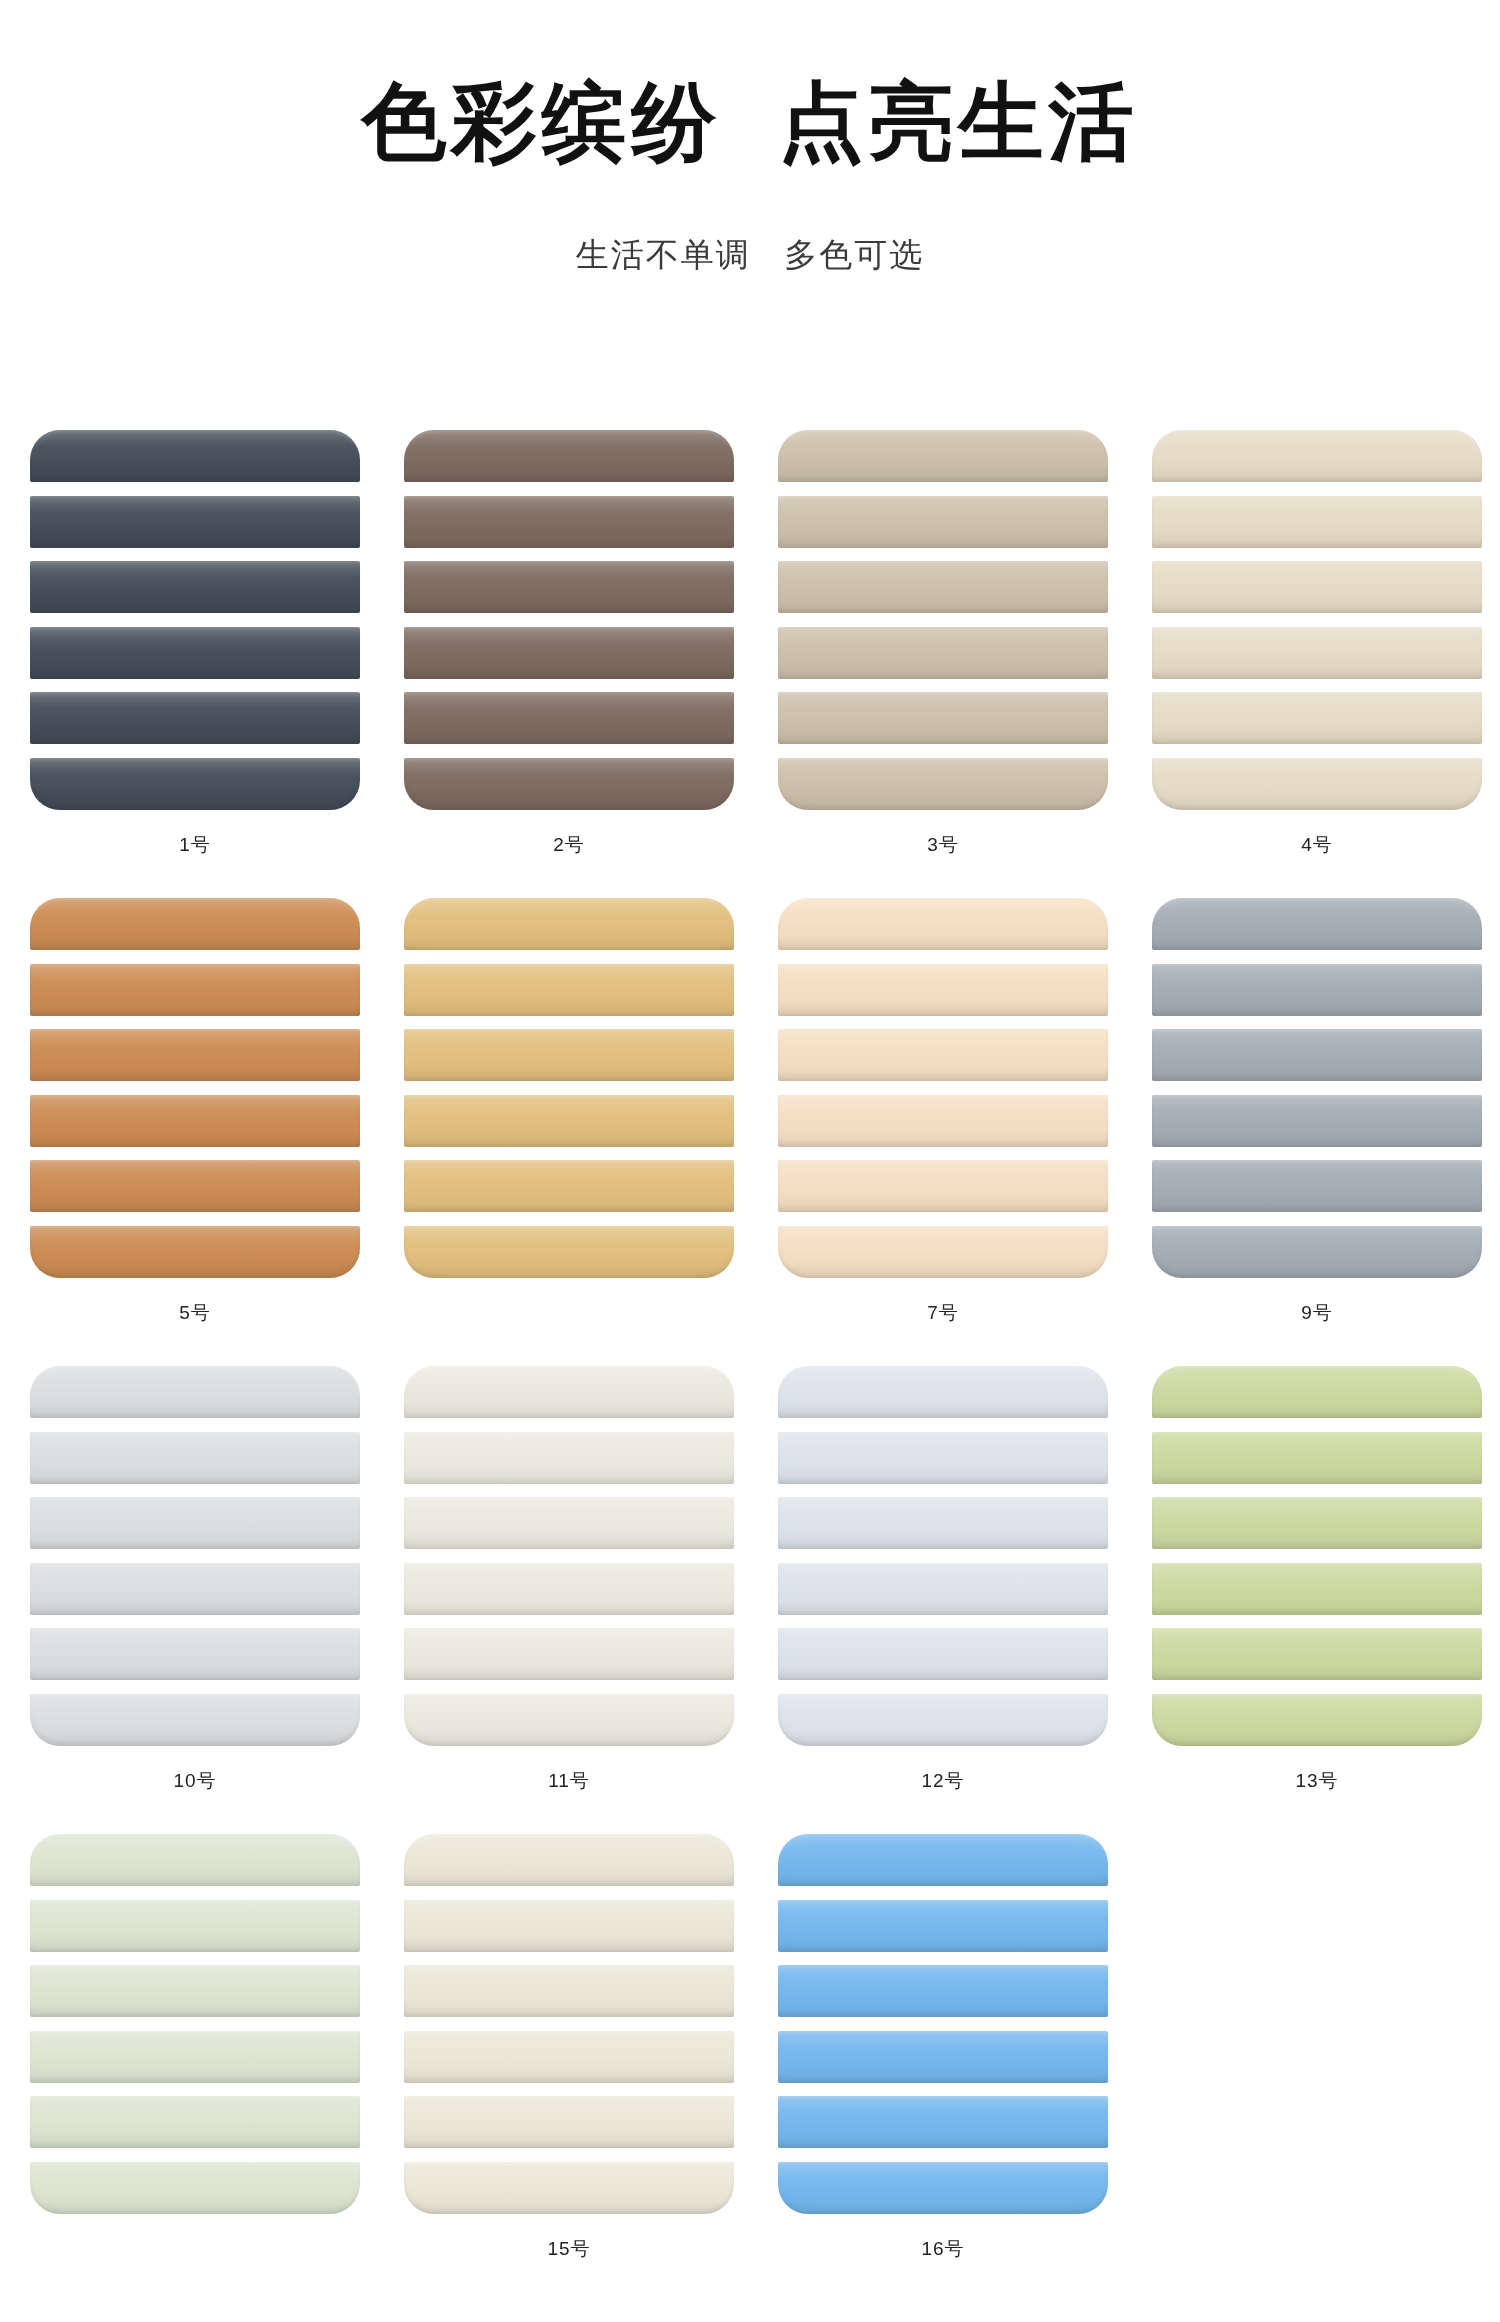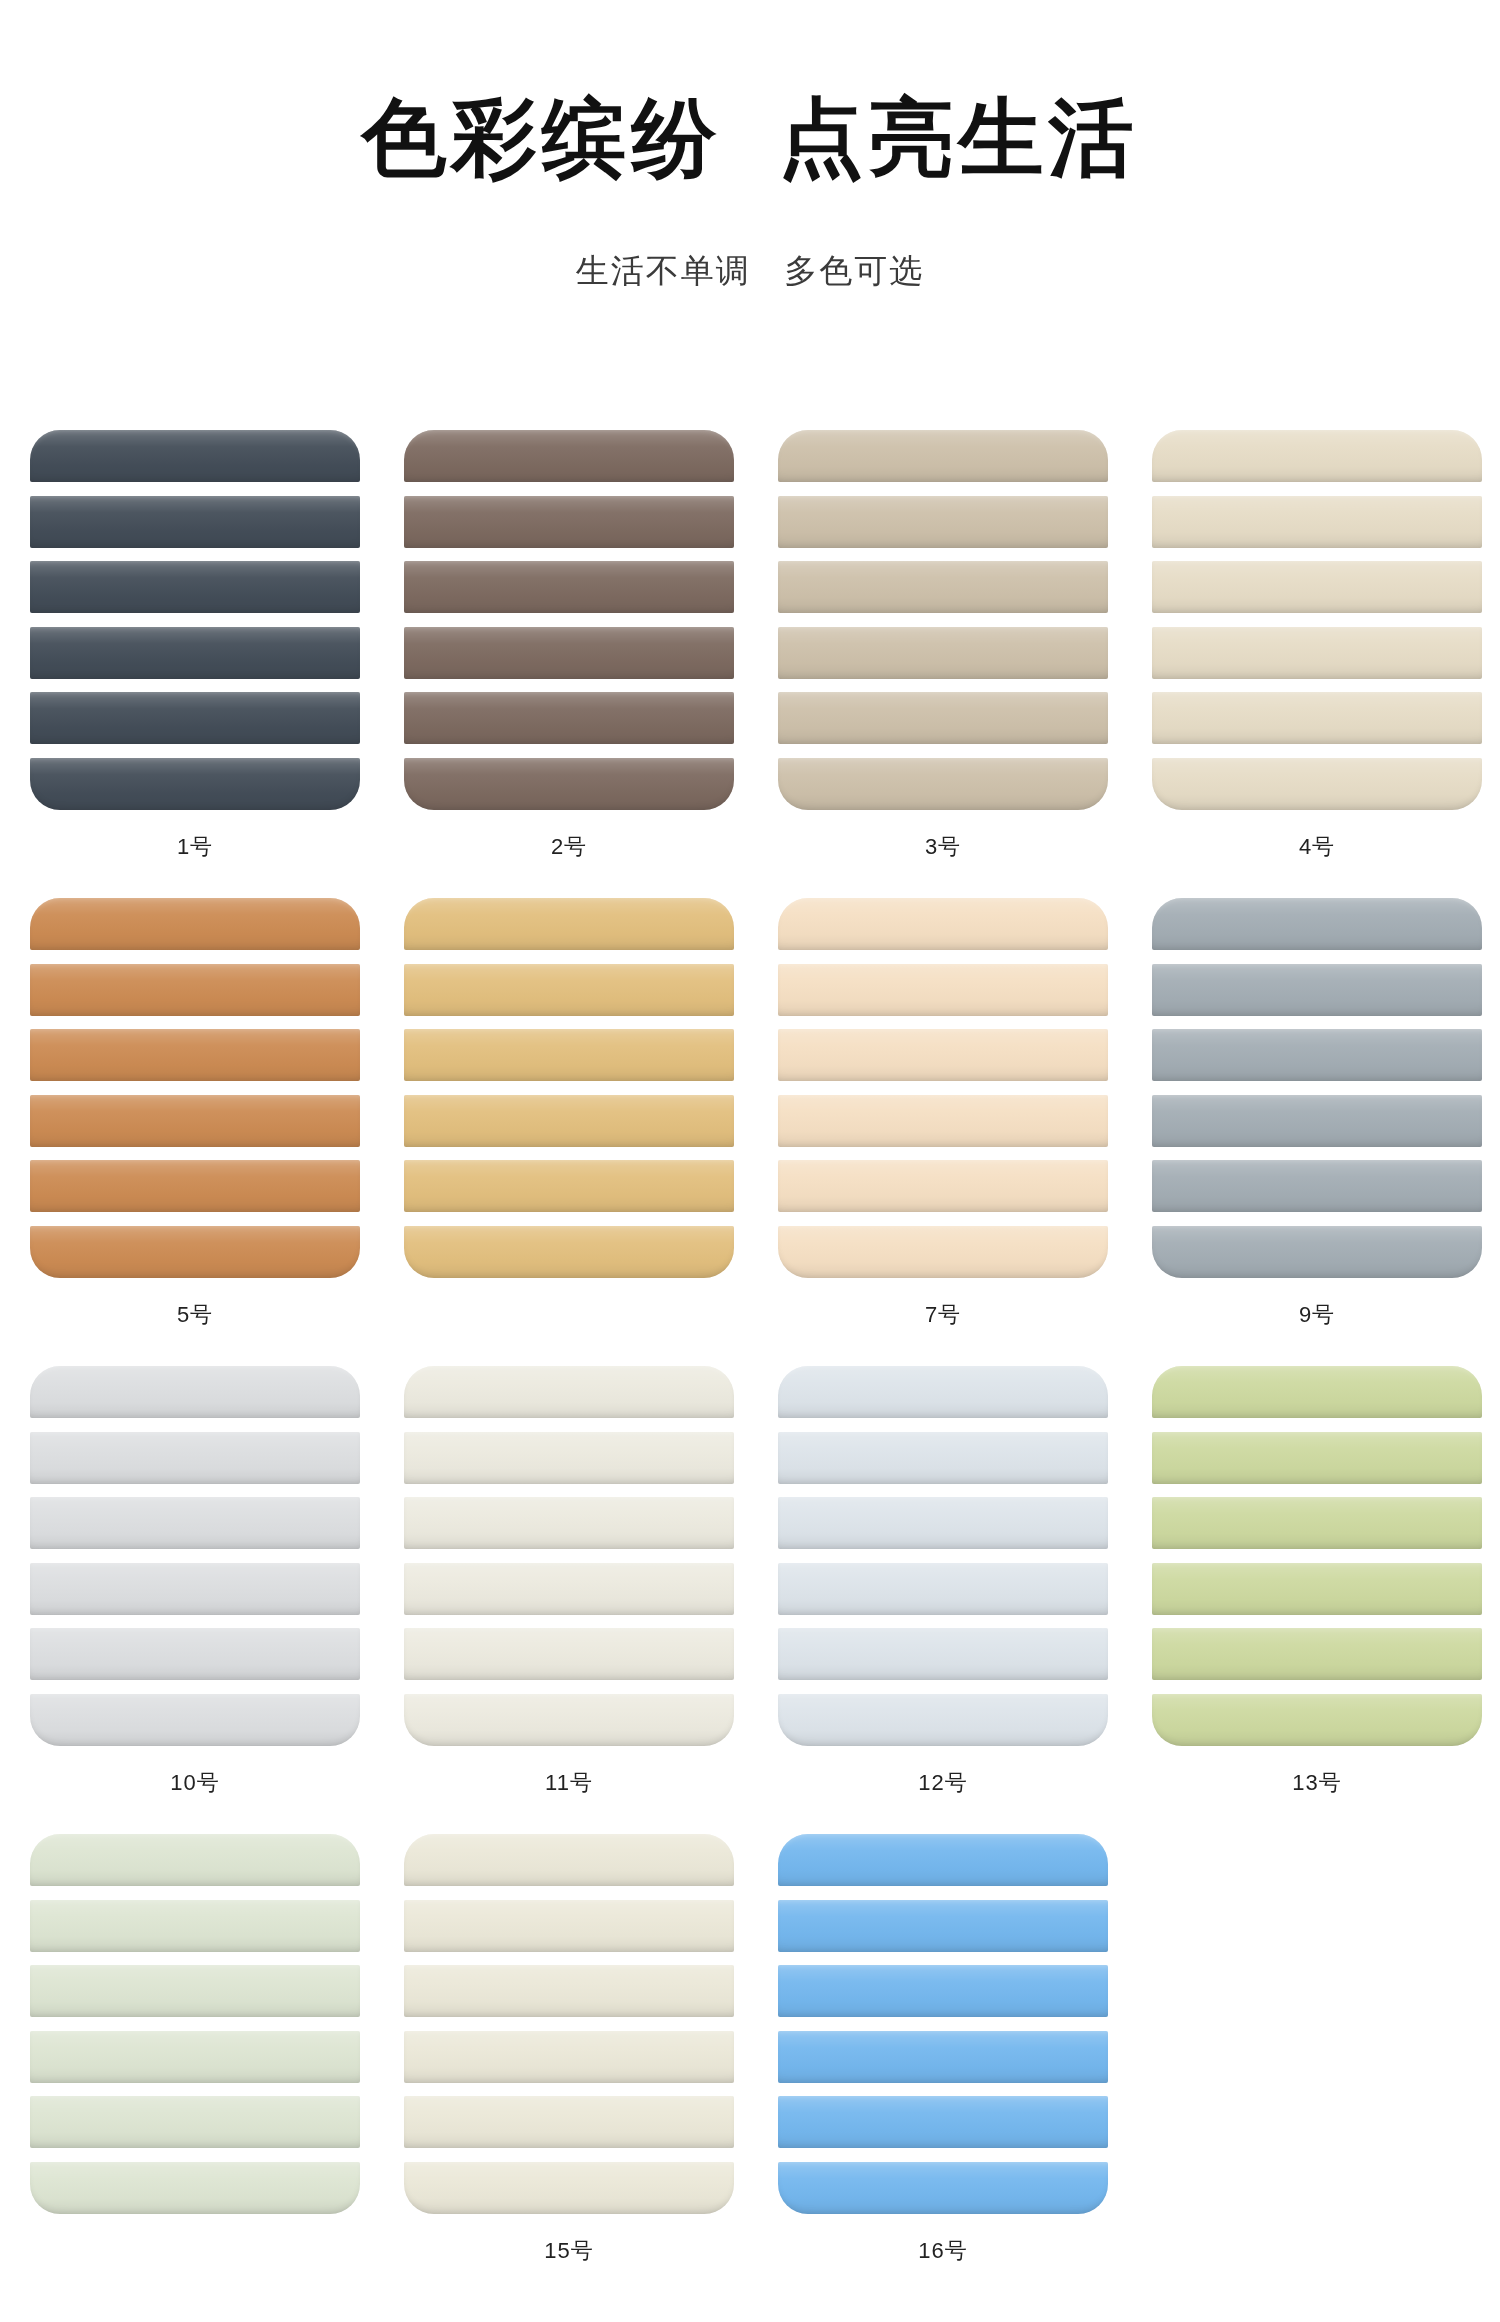--- a/index.html
+++ b/index.html
@@ -23,21 +23,21 @@
     text-align: center;
     padding-top: 74px;
     box-sizing: border-box;
   }
   .page-title {
     font-size: 85px;
     line-height: 1.12;
     font-weight: 700;
     letter-spacing: 5px;
     color: #111111;
-    margin: 16px;
+    margin: 0;
     white-space: pre;
     font-family: "Liberation Sans", "DejaVu Sans", sans-serif;
   }
   .page-subtitle {
     margin: 16px;
     padding-top: 48px;
     font-size: 33px;
     font-weight: 400;
     letter-spacing: 2px;
     color: #3b3b3b;
@@ -96,21 +96,21 @@
     background: linear-gradient(to bottom,
                 rgba(255,255,255,.22) 0%,
                 rgba(255,255,255,.05) 32%,
                 rgba(0,0,0,.015) 70%,
                 rgba(0,0,0,.075) 100%);
     pointer-events: none;
   }
 
   .swatch-label {
     text-align: center;
-    font-size: 22px;
+    font-size: 19px;
     letter-spacing: 1px;
     color: #222222;
     padding-top: 22px;
     height: 44px;
     box-sizing: content-box;
   }
 </style>
 </head>
 <body>
 

